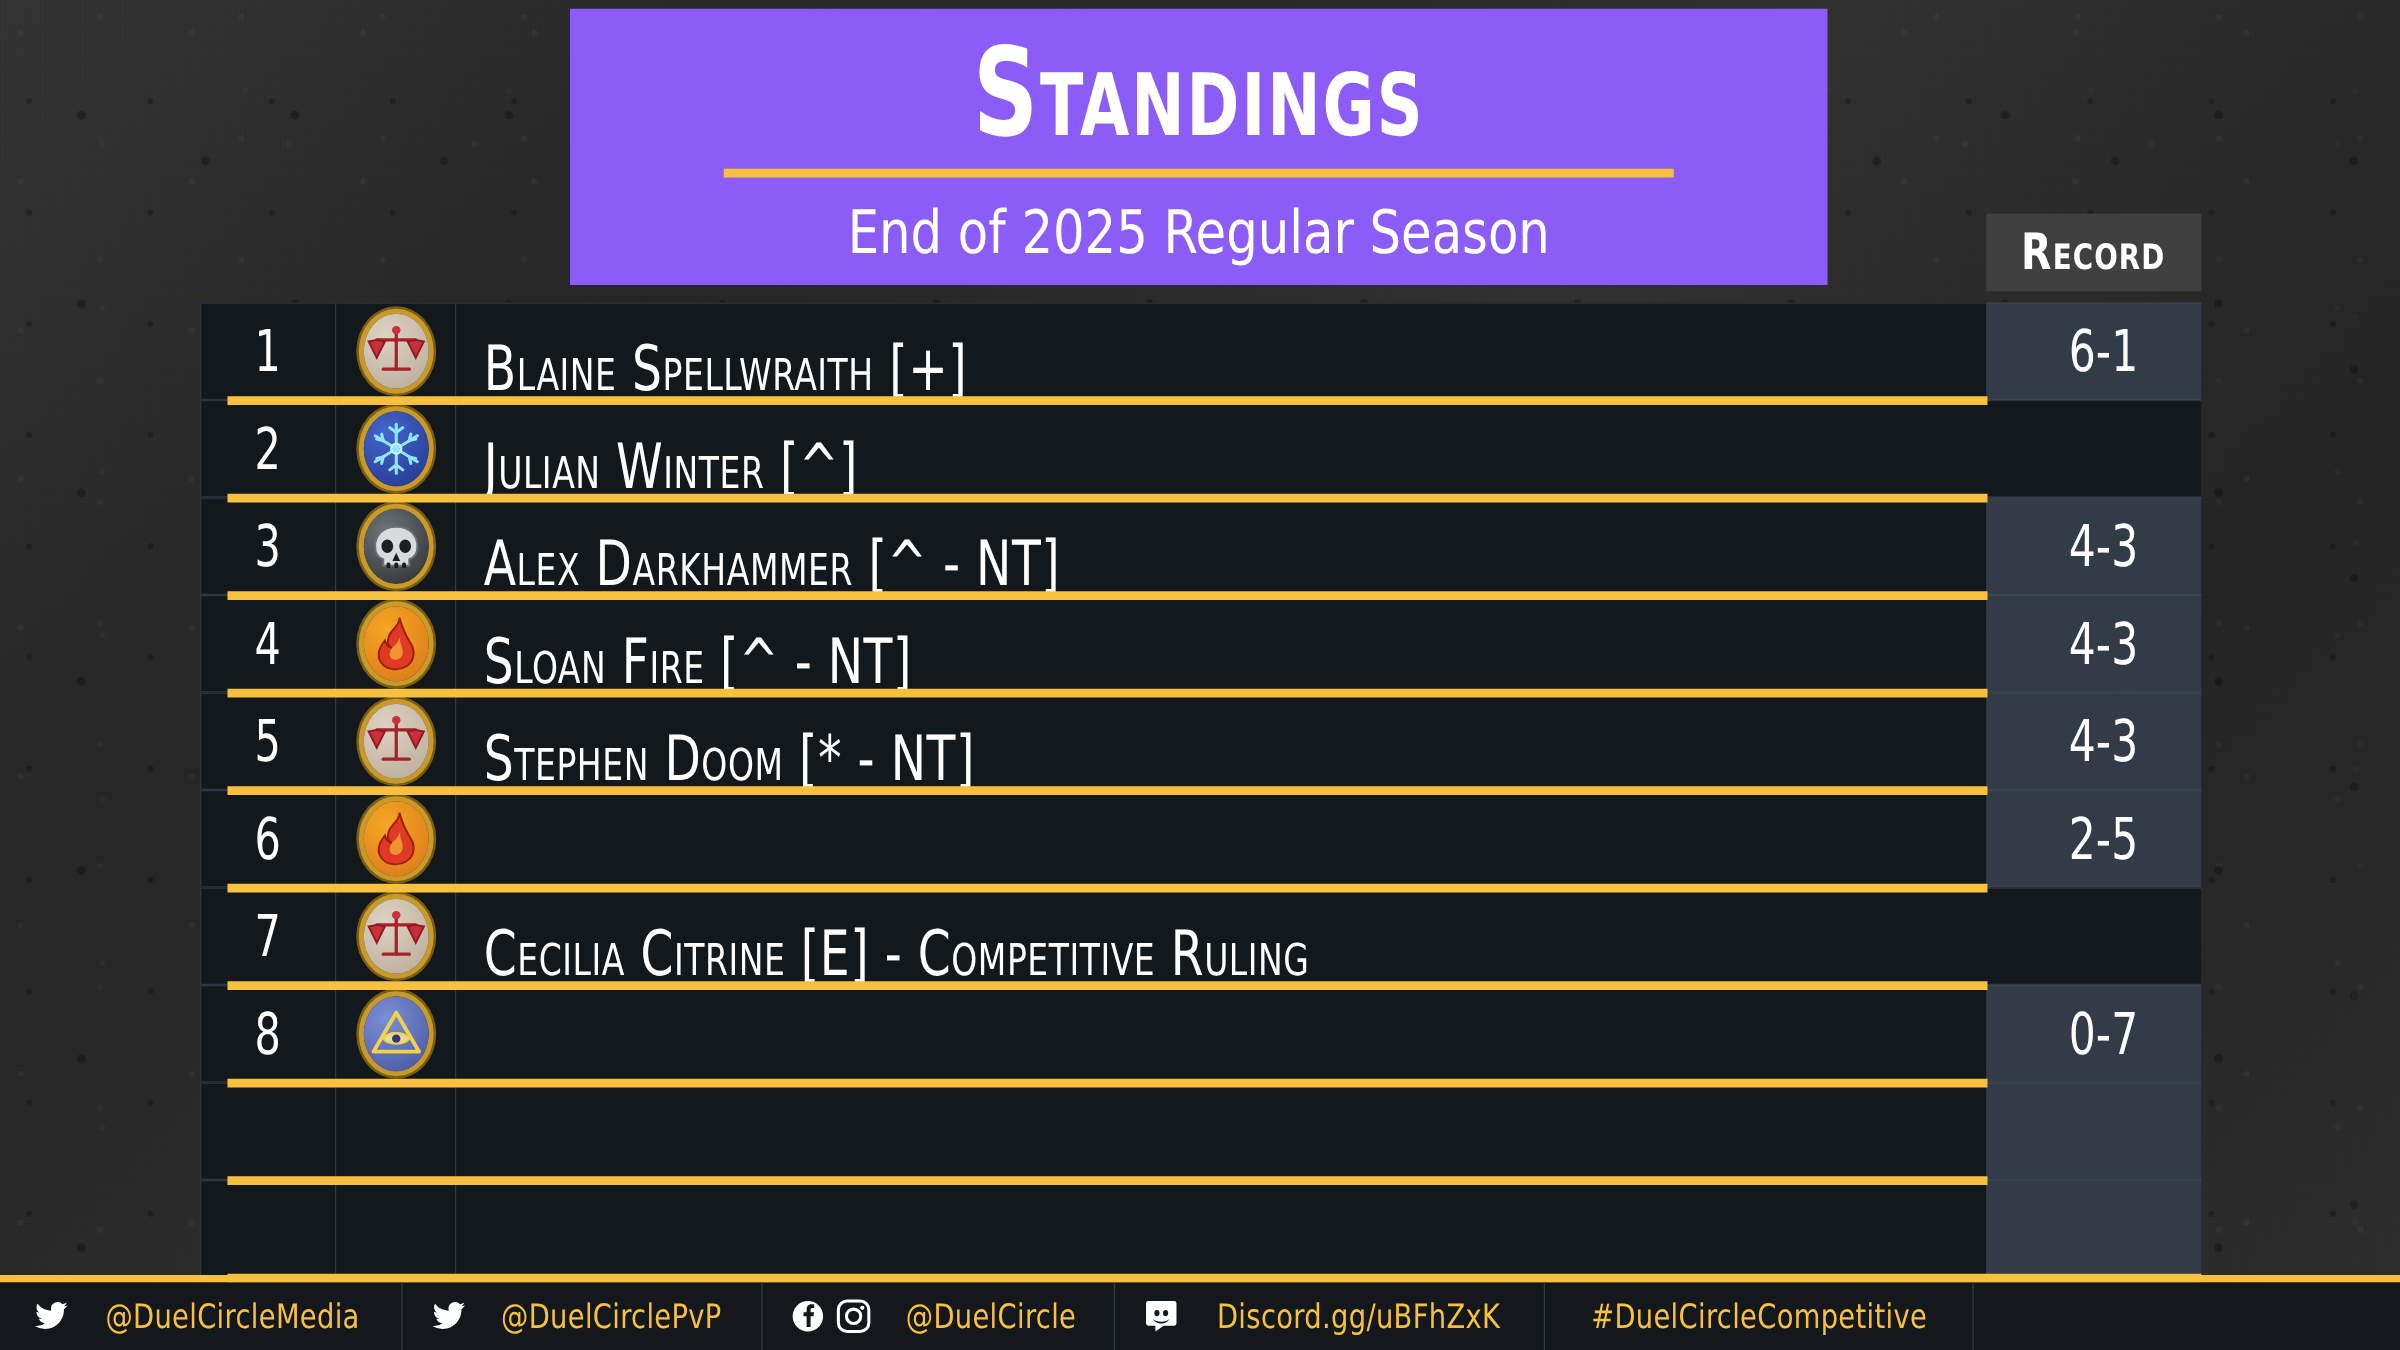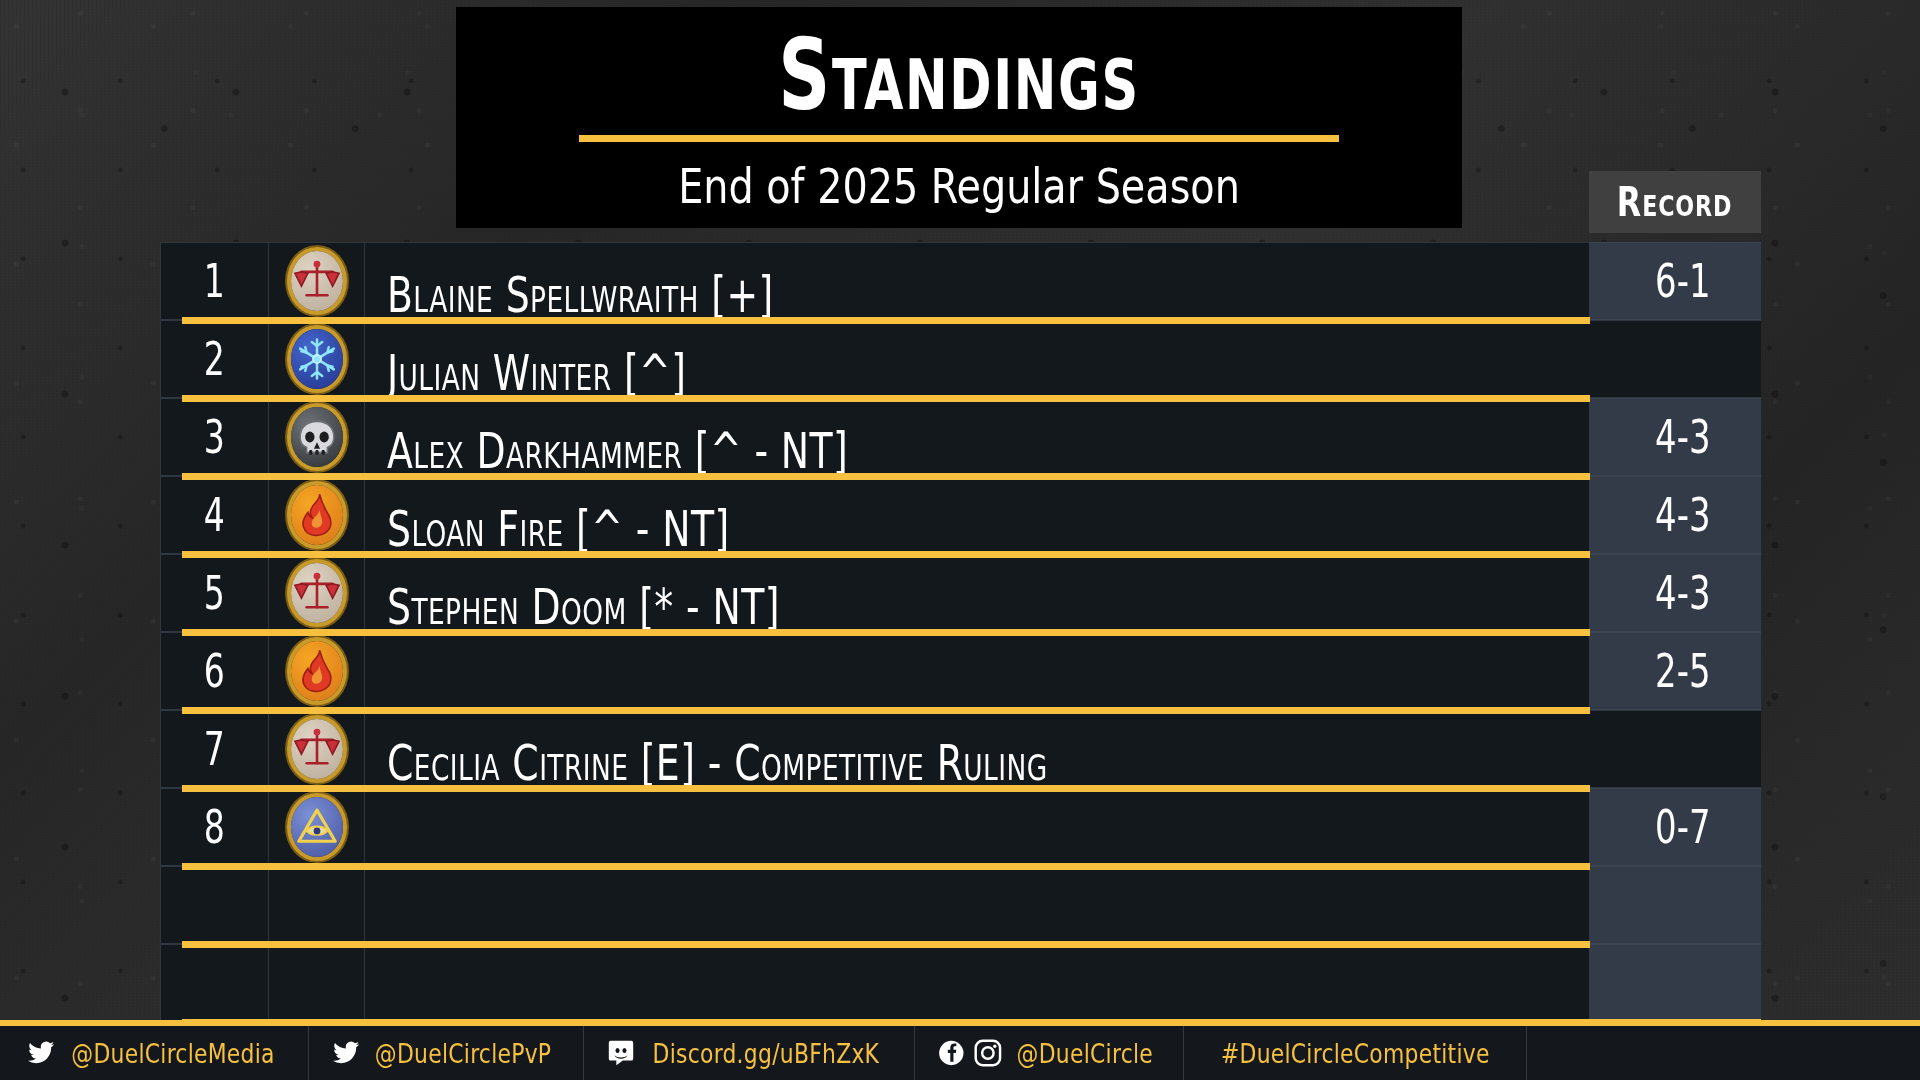--- a/index.html
+++ b/index.html
@@ -29,21 +29,21 @@
     position:absolute; inset:0; z-index:1; opacity:.5;
     background-image:
       repeating-linear-gradient(0deg, rgba(255,255,255,.012) 0 1px, transparent 1px 3px),
       repeating-linear-gradient(90deg, rgba(0,0,0,.05) 0 1px, transparent 1px 4px);
   }
   .wrap{ position:absolute; inset:0; z-index:5; }
 
   
   #title-panel{
     position:absolute; left:456px; top:7px; width:1006px; height:221px;
-    background:#000000;
+    background:#8b5cf6;
   }
   #title-main{
     font-family:"Liberation Sans Narrow","DejaVu Sans Condensed","Liberation Sans",sans-serif;
     font-weight:700;
     font-variant:small-caps;
     font-stretch:condensed;
     color:#ffffff;
     font-size:98px;
     letter-spacing:2px;
     text-align:center;
@@ -145,21 +145,21 @@
 
   
   #footer-rule{
     position:absolute; left:0; top:1020px; width:1920px; height:6px; background:#f7c13f; z-index:6;
   }
   #footer{
     position:absolute; left:0; top:1026px; width:1920px; height:54px;
     background:#14181c; display:flex; align-items:center; z-index:6;
   }
   .f-item{
-    display:flex; align-items:center; gap:4px;
+    display:flex; align-items:center; gap:17px;
     padding:0 22px; height:54px;
     border-right:1px solid #323a42;
   }
   .f-item:first-child{ padding-left:26px; }
   .f-item.last{ border-right:none; padding-left:40px; }
   .f-text{
     font-family:"Liberation Sans Narrow","DejaVu Sans Condensed","Liberation Sans",sans-serif;
     color:#f7c13f; font-size:27px; letter-spacing:.3px; transform:scaleX(.9);
   }
   .f-icon{ width:30px; height:30px; display:block; flex:none; }
@@ -425,44 +425,44 @@
       </div>
       <div class="f-item">
         <span class="f-icon">
     <svg viewBox="0 0 32 32">
             <path fill="#ffffff" d="M30 6.6c-1 .45-2.1.76-3.25.9a5.7 5.7 0 0 0 2.5-3.15 11.3 11.3 0 0 1-3.6 1.37A5.66 5.66 0 0 0 15.8 10a6 6 0 0 0 .14 1.3A16.06 16.06 0 0 1 4.2 5.38a5.66 5.66 0 0 0 1.75 7.56 5.6 5.6 0 0 1-2.56-.71v.07a5.66 5.66 0 0 0 4.54 5.55 5.7 5.7 0 0 1-2.55.1 5.67 5.67 0 0 0 5.29 3.93A11.37 11.37 0 0 1 2 24.23 16.02 16.02 0 0 0 10.7 26.8c10.43 0 16.14-8.64 16.14-16.13l-.02-.74A11.5 11.5 0 0 0 30 6.6z"></path>
           </svg>
   </span>
         <span class="f-text">@DuelCirclePvP</span>
       </div>
       <div class="f-item">
+        <span class="f-icon" style="width:68px">
+    <svg viewBox="0 0 72 32">
+      <g>
+        <circle cx="15" cy="16" r="13" fill="#ffffff"></circle>
+        <path fill="#14181c" d="M17.3 16h2.5l.45-3.4h-2.95v-2.1c0-.95.3-1.6 1.7-1.6h1.35V5.85a20 20 0 0 0-2.1-.1c-2.6 0-4.35 1.6-4.35 4.5v2.35h-2.6V16h2.6v9.2h3.4z"></path>
+      </g>
+      <g>
+        <rect x="41" y="3" width="26" height="26" rx="7.5" fill="none" stroke="#ffffff" stroke-width="2.6"></rect>
+        <circle cx="54" cy="16" r="6.1" fill="none" stroke="#ffffff" stroke-width="2.6"></circle>
+        <circle cx="61.4" cy="8.8" r="1.8" fill="#ffffff"></circle>
+      </g>
+    </svg>
+  </span>
+        <span class="f-text">@DuelCircle</span>
+      </div>
+      <div class="f-item">
         <span class="f-icon">
     <svg viewBox="0 0 32 32">
       <path fill="#ffffff" d="M5 3h22a2 2 0 0 1 2 2v17a2 2 0 0 1-2 2h-9l-7 5v-5H5a2 2 0 0 1-2-2V5a2 2 0 0 1 2-2z"></path>
       <ellipse cx="12.3" cy="13.3" rx="2.2" ry="2.7" fill="#14181c"></ellipse>
       <ellipse cx="19.7" cy="13.3" rx="2.2" ry="2.7" fill="#14181c"></ellipse>
       <path d="M9 18.4c2 1.6 3.9 2.3 7 2.3s5-0.7 7-2.3c-1.1 2.3-3.6 3.8-7 3.8s-5.9-1.5-7-3.8z" fill="#14181c"></path>
     </svg>
   </span>
         <span class="f-text">Discord.gg/uBFhZxK</span>
       </div>
       <div class="f-item">
-        <span class="f-icon" style="width:68px">
-    <svg viewBox="0 0 72 32">
-      <g>
-        <circle cx="15" cy="16" r="13" fill="#ffffff"></circle>
-        <path fill="#14181c" d="M17.3 16h2.5l.45-3.4h-2.95v-2.1c0-.95.3-1.6 1.7-1.6h1.35V5.85a20 20 0 0 0-2.1-.1c-2.6 0-4.35 1.6-4.35 4.5v2.35h-2.6V16h2.6v9.2h3.4z"></path>
-      </g>
-      <g>
-        <rect x="41" y="3" width="26" height="26" rx="7.5" fill="none" stroke="#ffffff" stroke-width="2.6"></rect>
-        <circle cx="54" cy="16" r="6.1" fill="none" stroke="#ffffff" stroke-width="2.6"></circle>
-        <circle cx="61.4" cy="8.8" r="1.8" fill="#ffffff"></circle>
-      </g>
-    </svg>
-  </span>
-        <span class="f-text">@DuelCircle</span>
-      </div>
-      <div class="f-item">
         <span class="f-text">#DuelCircleCompetitive</span>
       </div>
     </div>
 
 </div>
 
 </body></html>

